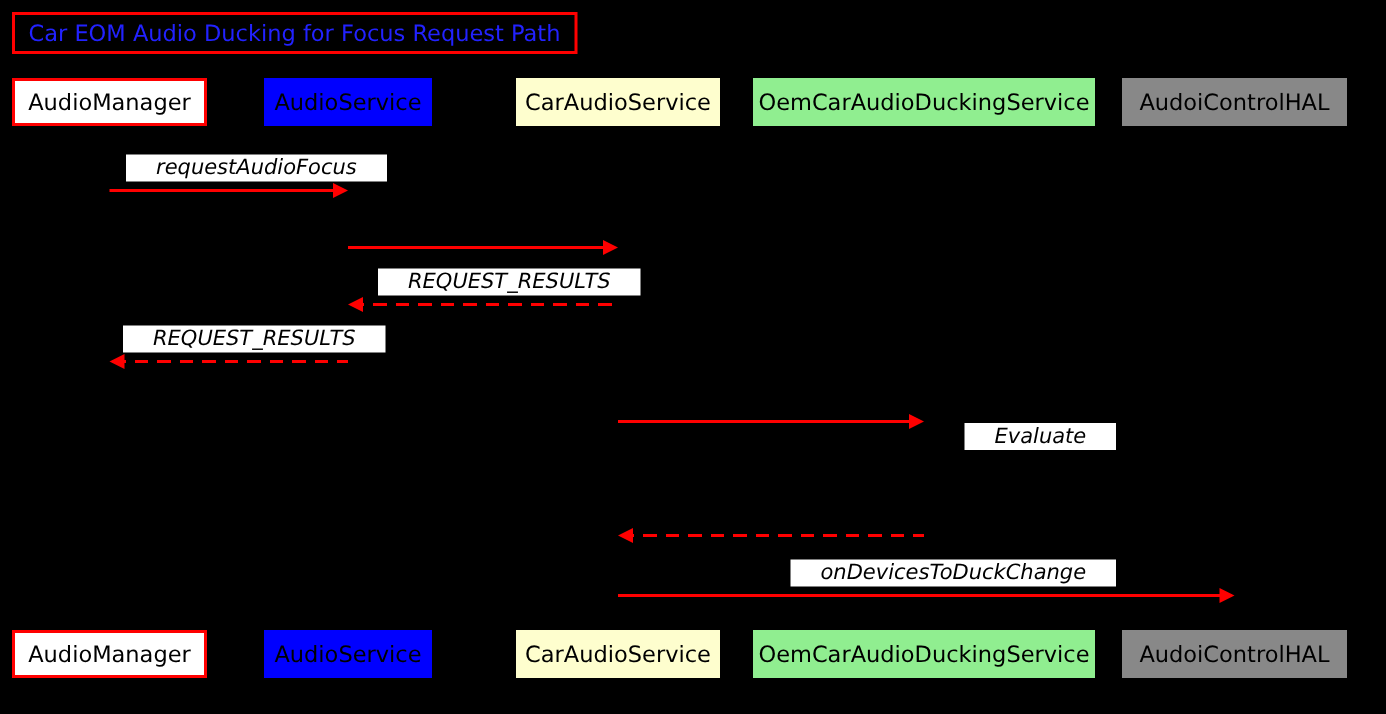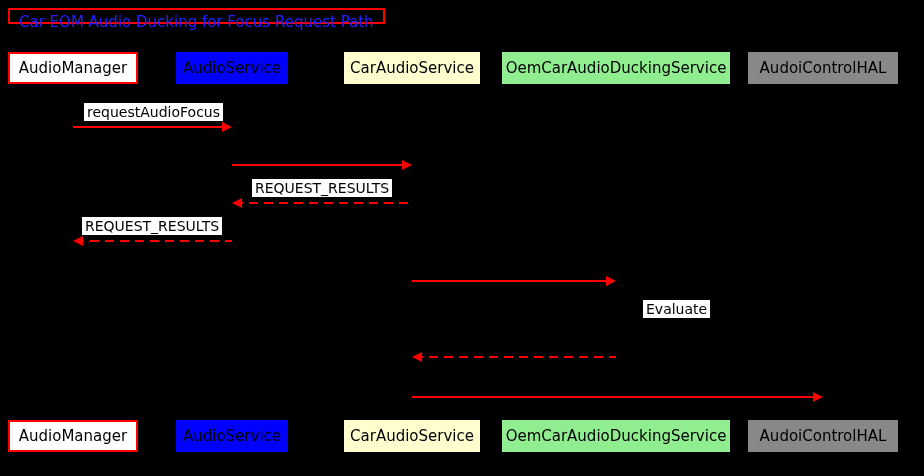--- a/index.html
+++ b/index.html
@@ -8,21 +8,21 @@
     position: relative;
     width: 924px;
     height: 476px;
     background: var(--background, #000);
     font-family: "DejaVu Sans", "Liberation Sans", sans-serif;
     overflow: hidden;
   }
   .title-box {
     position: absolute;
     left: 8px; top: 8px;
-    height: 16px;
+    height: 28px;
     line-height: 24px;
     padding: 0 9px;
     border: 2px solid var(--title-border, #f00);
     color: var(--title-text, #22f);
     font-size: 15px;
     white-space: nowrap;
   }
   .participant {
     position: absolute;
     height: 32px;
@@ -33,22 +33,23 @@
     font-size: 15px;
     white-space: nowrap;
     text-align: center;
   }
   .msg-label {
     position: absolute;
     background: var(--label-bg, #fff);
     color: var(--label-text, #000);
     font-size: 14px;
     line-height: 18px;
-    padding: 0 3px;
+    padding: 0 20px;
     white-space: nowrap;
+    font-style: italic;
   }
   .arrow { position: absolute; height: 2px; }
   .arrow.solid { background: var(--arrow, #f00); }
   .arrow.dashed { background: repeating-linear-gradient(90deg, var(--arrow, #f00) 0 9px, transparent 9px 15px); }
   .arrow::after {
     content: "";
     position: absolute;
     top: -4px;
     width: 0; height: 0;
     border-top: 5px solid transparent;
@@ -76,24 +77,25 @@
   <div class="arrow solid right" style="left:232px;top:164px;width:178px"></div>
 
   <div class="msg-label" style="left:252px;top:179px">REQUEST_RESULTS</div>
   <div class="arrow dashed left" style="left:234px;top:202px;width:178px"></div>
 
   <div class="msg-label" style="left:82px;top:217px">REQUEST_RESULTS</div>
   <div class="arrow dashed left" style="left:75px;top:240px;width:157px"></div>
 
   <div class="arrow solid right" style="left:412px;top:280px;width:202px"></div>
 
-  <div class="msg-label" style="left:643px;top:300px">Evaluate</div>
+  <div class="msg-label" style="left:643px;top:282px">Evaluate</div>
 
   <div class="arrow dashed left" style="left:414px;top:356px;width:202px"></div>
 
+  <div class="msg-label" style="left:527px;top:373px">onDevicesToDuckChange</div>
   <div class="arrow solid right" style="left:412px;top:396px;width:409px"></div>
 
   <div class="participant" style="left: 8px; top: 420px; width: 130px; background-color: rgb(255, 255, 255); border-color: rgb(255, 0, 0); color: rgb(0, 0, 0);">AudioManager</div>
   <div class="participant" style="left: 176px; top: 420px; width: 112px; background-color: rgb(0, 0, 255); border-color: rgb(0, 0, 255); color: rgb(0, 0, 0);">AudioService</div>
   <div class="participant" style="left: 344px; top: 420px; width: 136px; background-color: rgb(254, 254, 206); border-color: rgb(254, 254, 206); color: rgb(0, 0, 0);">CarAudioService</div>
   <div class="participant" style="left: 502px; top: 420px; width: 228px; background-color: rgb(144, 238, 144); border-color: rgb(144, 238, 144); color: rgb(0, 0, 0);">OemCarAudioDuckingService</div>
   <div class="participant" style="left: 748px; top: 420px; width: 150px; background-color: rgb(136, 136, 136); border-color: rgb(136, 136, 136); color: rgb(0, 0, 0);">AudoiControlHAL</div>
 
 </div>
 

